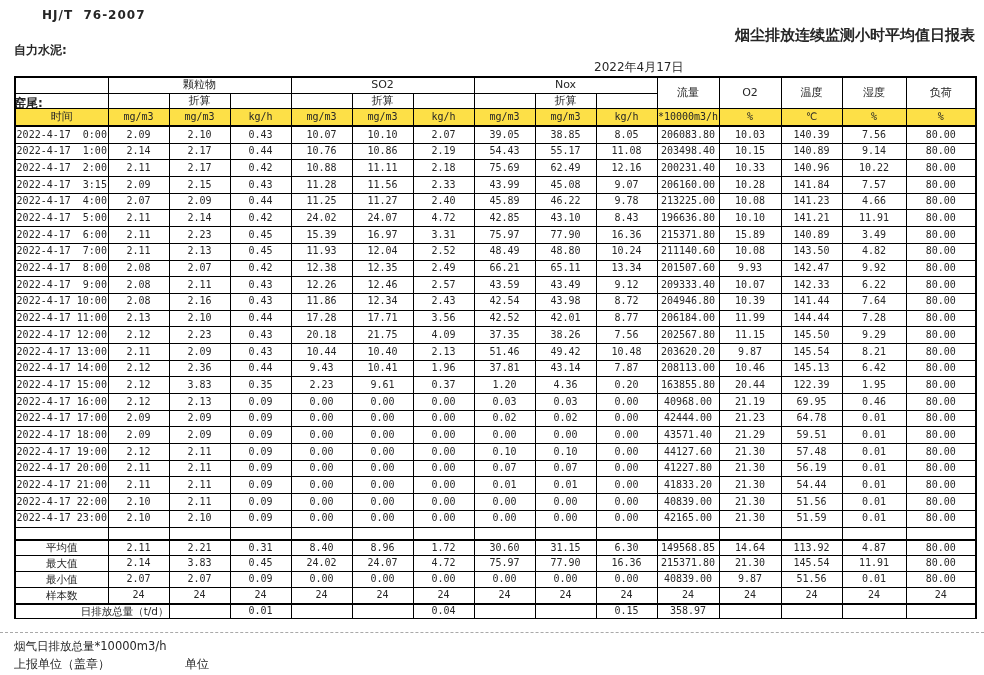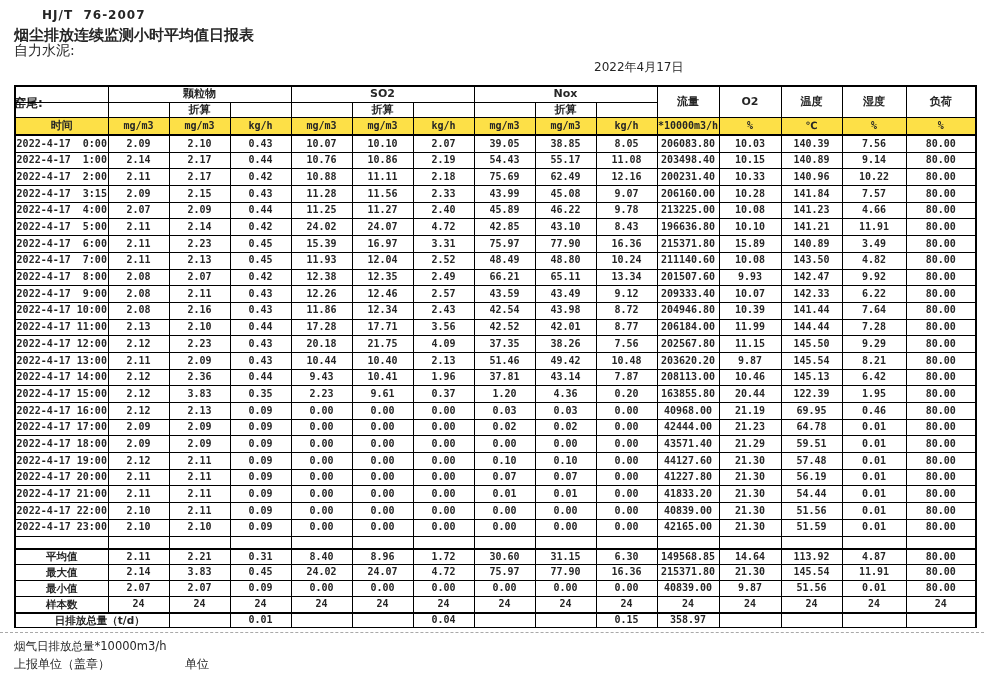--- a/index.html
+++ b/index.html
@@ -2,41 +2,41 @@
 <html><head>
 <meta charset="utf-8">
 <style>
   html,body{margin:0;padding:0;}
   body{
     width:984px;height:675px;background:#ffffff;position:relative;overflow:hidden;
     font-family:"DejaVu Sans","Liberation Sans",sans-serif;color:#262626;
   }
   .abs{position:absolute;}
   .std-code{left:30px;top:8px;font-size:12px;font-weight:bold;letter-spacing:1px;white-space:pre;margin-left:12px;}
-  .title{left:14px;top:26px;width:961px;text-align:left;font-size:15px;font-weight:bold;}
-  .site1{left:14px;top:42px;font-size:14px;font-weight:normal;}
+  .title{left:14px;top:26px;width:961px;text-align:right;font-size:15px;font-weight:bold;}
+  .site1{left:14px;top:42px;font-size:12px;font-weight:bold;}
   .site2{left:14px;top:59px;font-size:12px;font-weight:bold;margin-top:36px;}
   .date{left:594px;top:59px;font-size:12px;}
-  .tblwrap{left:14px;top:85px;font-weight:bold;}
+  .tblwrap{left:14px;top:76px;}
   table{border-collapse:collapse;table-layout:fixed;border:2px solid #000;border-bottom-width:1px;}
   td{
     border:1px solid #000;text-align:center;vertical-align:middle;
     padding:0;font-size:10px;line-height:1.05;height:15.7px;
     font-family:"DejaVu Sans Mono","DejaVu Sans",monospace;
     white-space:pre;overflow:hidden;
   }
   td.hdr{font-family:"DejaVu Sans","Liberation Sans",sans-serif;font-size:11px;}
   tr.units td{background:#fde047;border-bottom-width:2px;height:16px;}
   tr.hrow td{height:14.5px;}
   tr.blank td{height:11px;}
   tr.avg td{border-top-width:2px;}
   tr.sum td{height:14.8px;margin-top:48px;}
   tr.total td{border-top-width:2px;height:13.5px;}
   td.lbl{font-family:"DejaVu Sans","Liberation Sans",sans-serif;font-size:10.5px;}
-  td.left{text-align:center;padding-left:15px;}
+  td.left{text-align:right;padding-left:15px;}
   .dashline{left:0;top:632px;width:984px;border-top:1px dashed #a9a9a9;height:0;}
   .foot1{left:14px;top:639px;font-size:11.5px;}
   .foot2{left:14px;top:656px;font-size:12px;}
   .foot3{left:185px;top:656px;font-size:12px;}
 </style>
 </head>
 <body>
 
 <div class="abs std-code">HJ/T  76-2007</div>
 <div class="abs title">烟尘排放连续监测小时平均值日报表</div>

